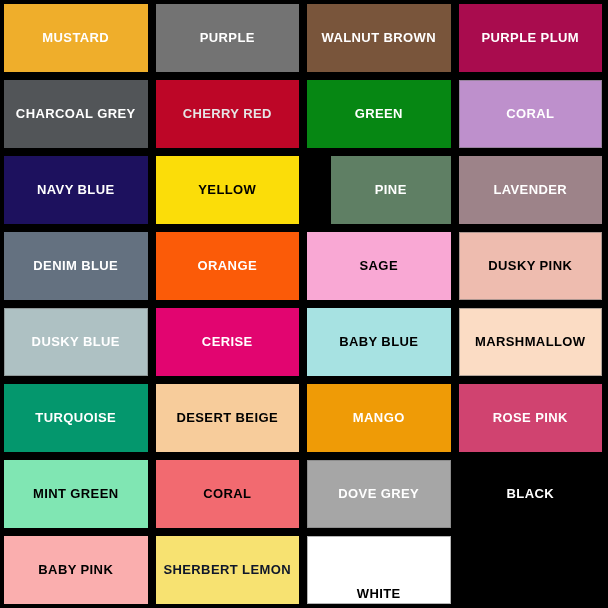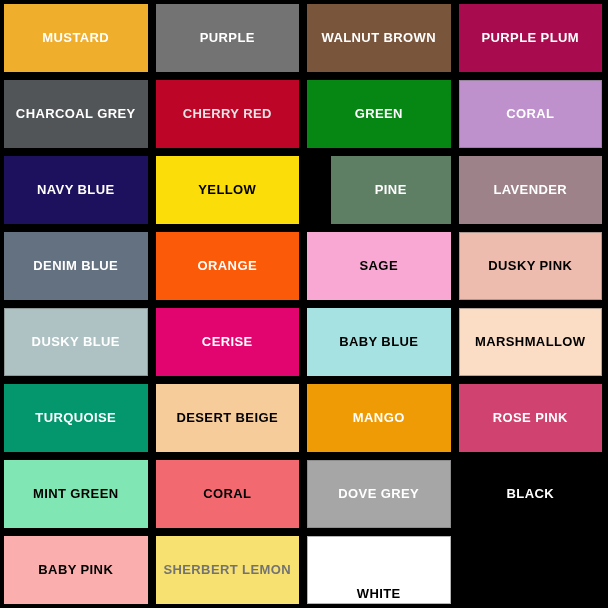--- a/index.html
+++ b/index.html
@@ -134,18 +134,18 @@
     <div class="swatch pale" style="background: rgb(166, 166, 166);">
       <span class="swatch-label" style="color: rgb(255, 255, 255);">DOVE GREY</span>
     </div>
     <div class="swatch" style="background: rgb(0, 0, 0);">
       <span class="swatch-label" style="color: rgb(255, 255, 255);">BLACK</span>
     </div>
     <div class="swatch" style="background: rgb(250, 174, 174);">
       <span class="swatch-label" style="color: rgb(0, 0, 0);">BABY PINK</span>
     </div>
     <div class="swatch" style="background: rgb(247, 226, 113);">
-      <span class="swatch-label" style="color: #737373;">SHERBERT LEMON</span>
+      <span class="swatch-label" style="color: #0f172a;">SHERBERT LEMON</span>
     </div>
     <div class="swatch pale" style="background: rgb(255, 255, 255);">
       <span class="swatch-label" style="color: rgb(0, 0, 0); margin-top: 48px;">WHITE</span>
     </div>
   </div>
 
 </body></html>

